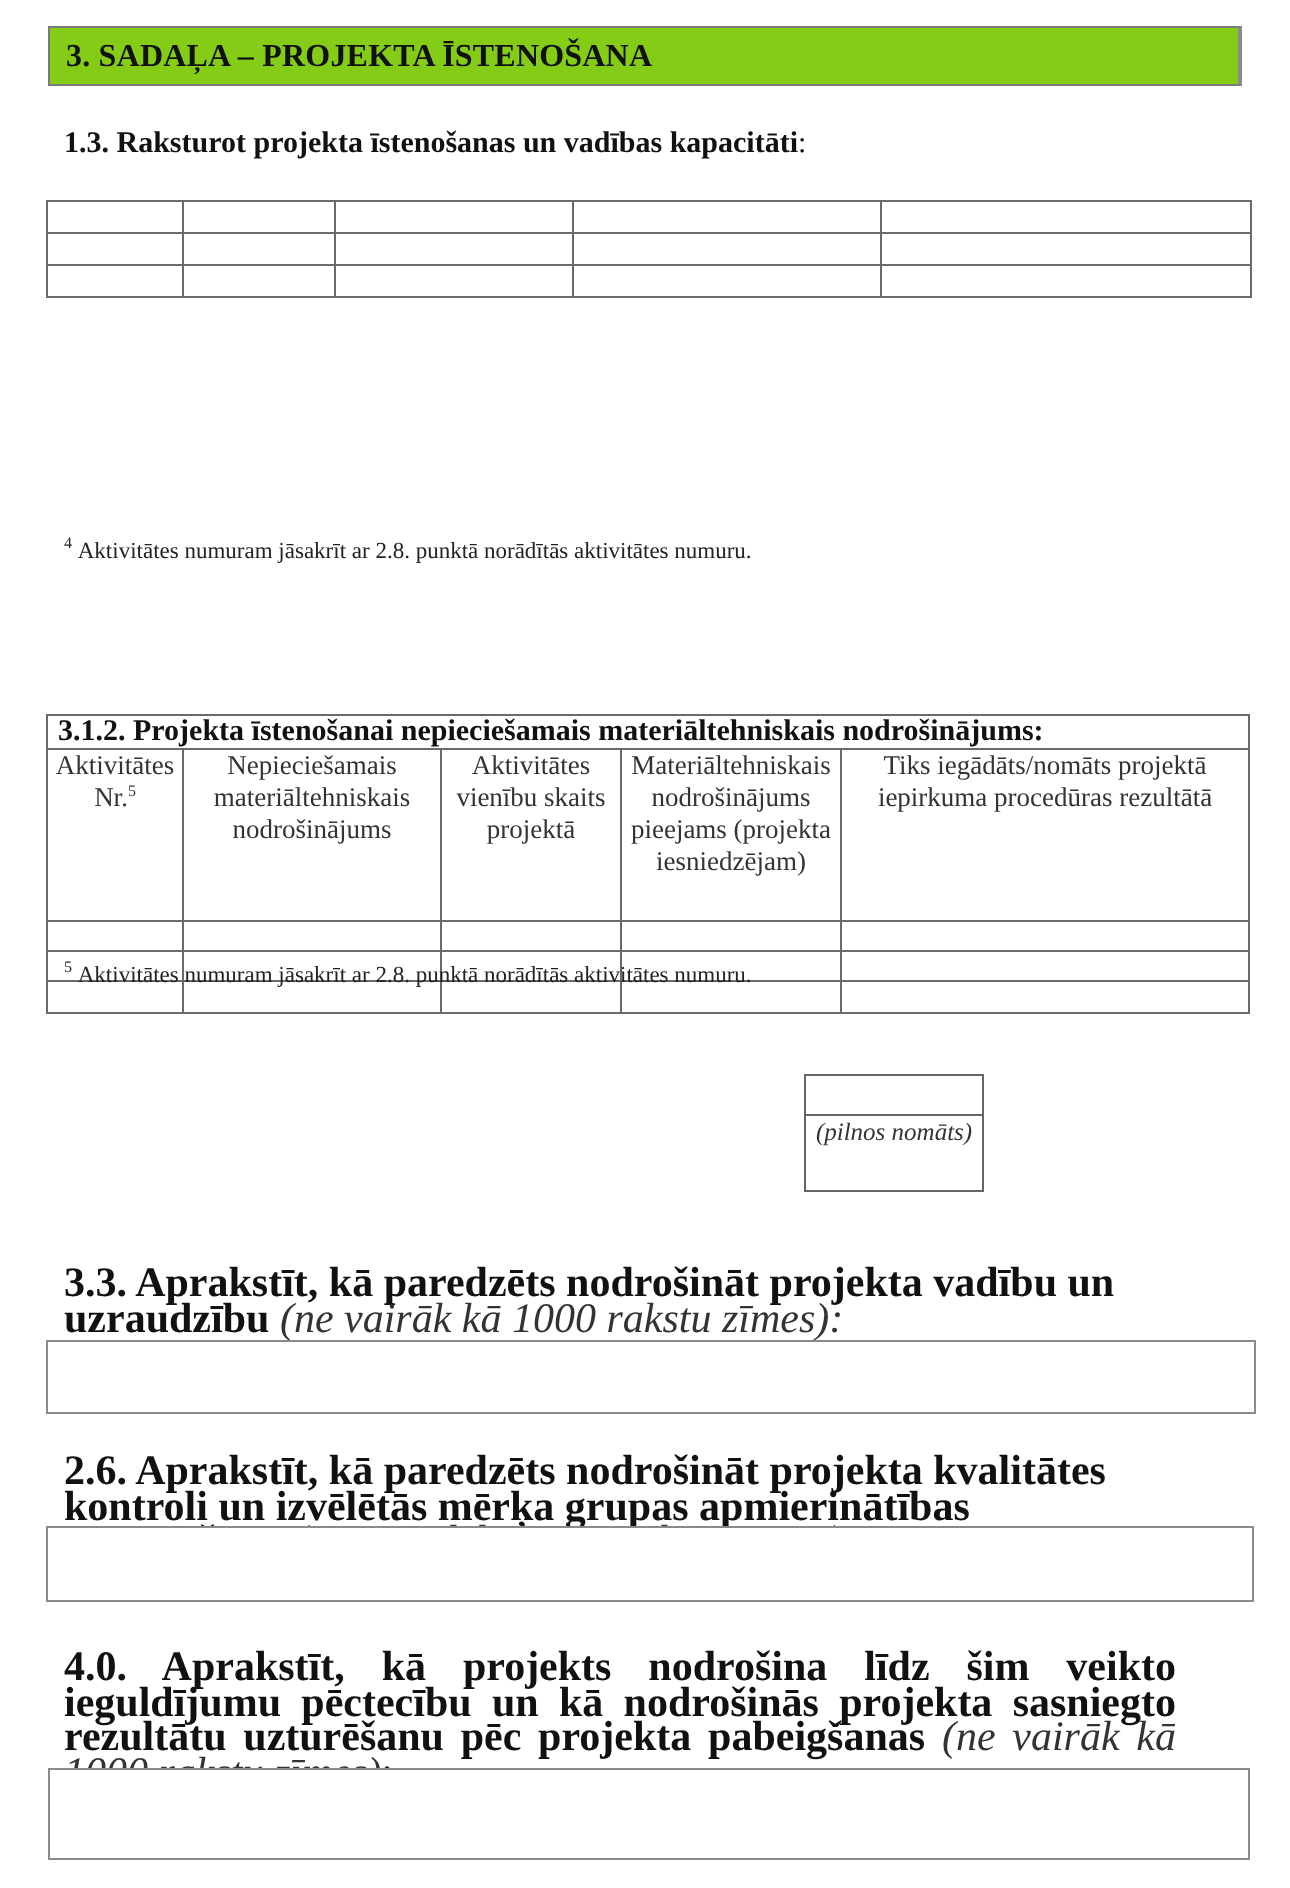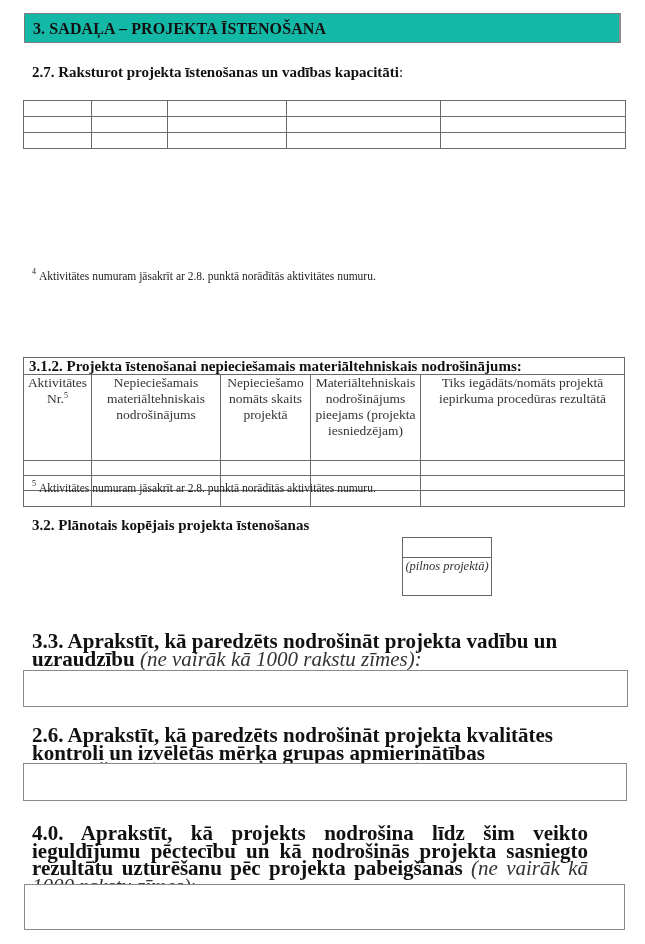--- a/index.html
+++ b/index.html
@@ -1,20 +1,20 @@
 <!DOCTYPE html>
 <html><head>
 <meta charset="utf-8">
 <style>
   html, body { margin:0; padding:0; background:#ffffff; }
   body { width:645px; height:944px; position:relative; overflow:hidden;
          font-family:"Liberation Serif", "DejaVu Serif", serif; color:#111; }
   .abs { position:absolute; }
   .section-header { left:24px; top:13px; width:597px; height:30px;
-        background:#14b8a6; border:1px solid #7a7a7a; border-right:2px solid #8a8a8a;
+        background:#84cc16; border:1px solid #7a7a7a; border-right:2px solid #8a8a8a;
         box-sizing:border-box; }
   .section-header span { position:absolute; left:8px; top:6px; font-size:15px; font-weight:bold; letter-spacing:0.1px; }
   .section-header .big { font-size:16px; }
   .section-header .sc { font-variant:small-caps; font-size:16px; }
   .h-bold { font-weight:bold; font-size:15px; }
   .normal { font-weight:normal; }
   table.grid { border-collapse:collapse; position:absolute; table-layout:fixed; }
   table.grid td { border:1px solid #6a6a6a; padding:0; vertical-align:top; text-align:center;
         font-size:13.5px; line-height:16px; color:#333; }
   table.grid td.caption { text-align:left; font-weight:bold; font-size:15px; color:#111; padding-left:5px; height:16px; line-height:16px; }
@@ -31,21 +31,21 @@
   .justify { text-align:justify; text-align-last:left; }
 </style>
 </head>
 <body>
 
 <div class="abs section-header">
   <span><span class="big" style="position:static">3</span><span class="sc" style="position:static">. SADAĻA – </span><span class="sc" style="position:static">PROJEKTA ĪSTENOŠANA</span></span>
 </div>
 
 <div class="abs h-bold" style="left:32px; top:64px;">
-  <span>2.7. Raksturot projekta īstenošanas un vadības kapacitāti</span><span class="normal">:</span>
+  <span>1.3. Raksturot projekta īstenošanas un vadības kapacitāti</span><span class="normal">:</span>
 </div>
 
 <table class="grid" style="left:23px; top:100px; width:602px;">
   <colgroup>
       <col style="width:68px">
       <col style="width:76px">
       <col style="width:119px">
       <col style="width:154px">
       <col style="width:185px">
     </colgroup>
@@ -86,21 +86,21 @@
       <col style="width:110px">
       <col style="width:204px">
     </colgroup>
   <tbody>
       <tr>
         <td colspan="5" class="caption">3.1.2. Projekta īstenošanai nepieciešamais materiāltehniskais nodrošinājums:</td>
       </tr>
   <tr style="height:86px">
     <td><span>Aktivitātes Nr.</span><sup>5</sup></td>
     <td>Nepieciešamais materiāltehniskais nodrošinājums</td>
-    <td>Nepieciešamo nomāts skaits projektā</td>
+    <td>Aktivitātes vienību skaits projektā</td>
     <td>Materiāltehniskais nodrošinājums pieejams (projekta iesniedzējam)</td>
     <td style="padding:0 14px;">Tiks iegādāts/nomāts projektā iepirkuma procedūras rezultātā</td>
   </tr>
   <tr style="height:15px">
     <td></td>
         <td></td>
         <td></td>
         <td></td>
         <td></td>
   </tr>
@@ -119,25 +119,24 @@
         <td></td>
   </tr>
 </tbody>
   </table>
 
 <div class="abs foot" style="left:32px; top:482px;">
   <sup>5</sup>&nbsp;<span>Aktivitātes numuram jāsakrīt ar 2.8. punktā norādītās aktivitātes numuru.</span>
 </div>
 
 <div class="abs h-bold" style="left:32px; top:517px; line-height:17px;">
-  <div>3.2. Plānotais kopējais projekta īstenošanas</div>
 </div>
 <div class="abs dur-box">
   <div class="top"></div>
-  <div class="lbl">(pilnos projektā)</div>
+  <div class="lbl">(pilnos nomāts)</div>
 </div>
 
 <div class="abs q" style="left:32px; top:633px; width:590px;">
   <b>3.3. Aprakstīt, kā paredzēts nodrošināt projekta vadību un uzraudzību</b> <i>(ne vairāk kā 1000 rakstu zīmes)</i><i>:</i>
 </div>
 <div class="abs textbox" style="left:23px; top:670px; width:605px; height:37px;"></div>
 
 <div class="abs q" style="left:32px; top:727px; width:560px;">
   <b>2.6. Aprakstīt, kā paredzēts nodrošināt projekta kvalitātes kontroli un izvēlētās mērķa grupas apmierinātības novērtēšanu</b> <i>(ne vairāk kā 1000 rakstu zīmes)</i><b>:</b>
 </div>

